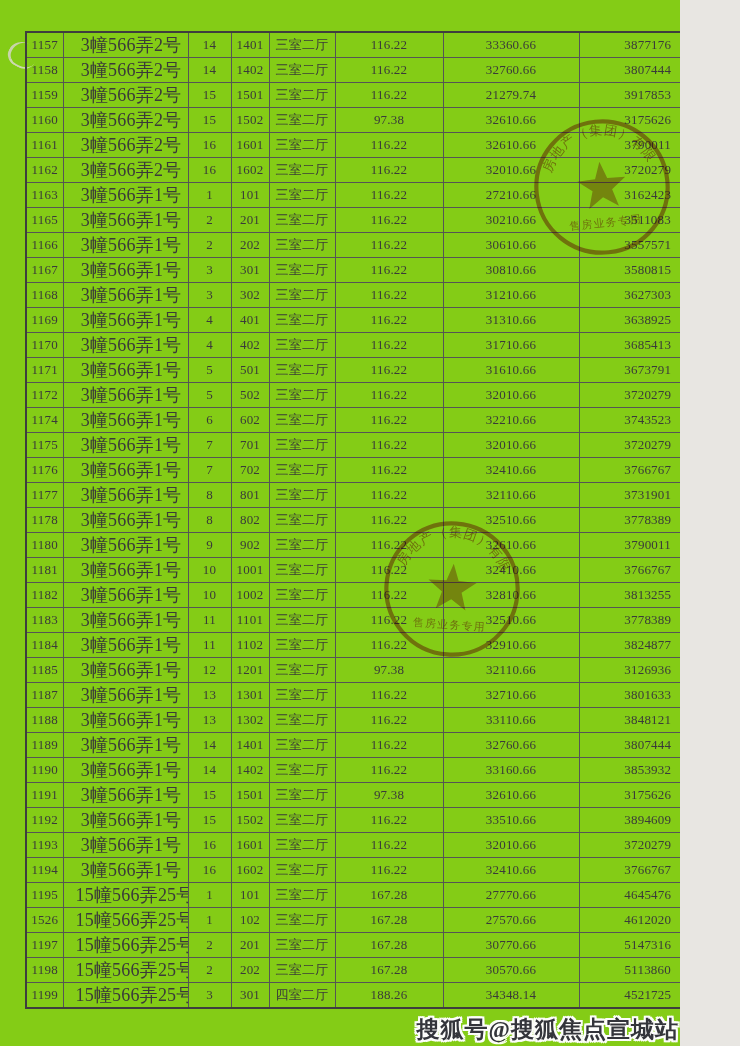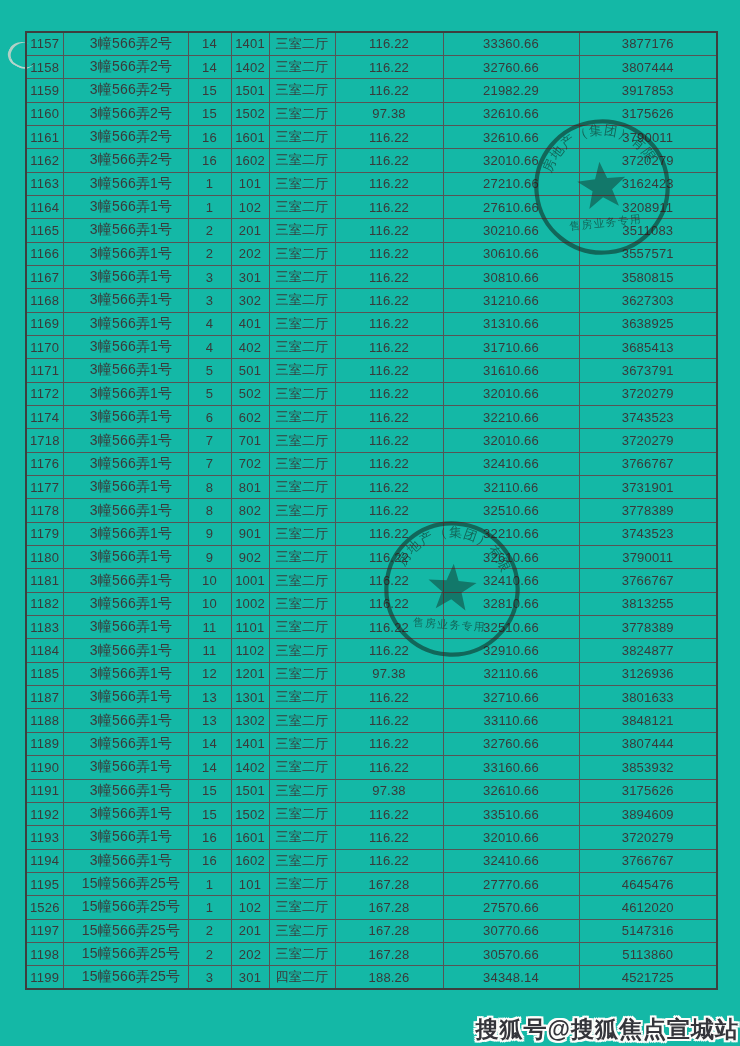--- a/index.html
+++ b/index.html
@@ -1,37 +1,37 @@
 <!DOCTYPE html>
 <html><head>
 <meta charset="utf-8">
 <style>
   html,body{margin:0;padding:0;background:#e8e6e2;}
   #page{
-    position:relative;width:740px;height:1046px;overflow:hidden;
-    background:#14b8a6;
-    font-family:Liberation Sans, sans-serif;
+    position:relative;width:680px;height:1046px;overflow:hidden;
+    background:#84cc16;
+    font-family:Liberation Serif, serif;
   }
   
   table#price-table{
     position:absolute;left:25px;top:31px;width:691px;
     border-collapse:collapse;table-layout:fixed;
     border:2px solid #3e3e3e;
     background:transparent;
   }
   #price-table tr{height:23.35px;}
   #price-table td{
     border:1px solid #555;
     padding:0 1px;
     text-align:center;vertical-align:middle;
     font-size:13px;color:#3a3a3a;
     white-space:nowrap;overflow:hidden;
     letter-spacing:0.2px;
   }
-  #price-table td.col-building{font-size:14px;padding-left:12px;}
+  #price-table td.col-building{font-size:18px;padding-left:12px;}
   
   .stamp{
     position:absolute;width:150px;height:150px;
     opacity:0.62;mix-blend-mode:multiply;pointer-events:none;
   }
   #stamp-1{left:527px;top:112px;transform:rotate(-6deg);}
   #stamp-2{left:377px;top:514px;transform:rotate(4deg);}
   
   #watermark{
     position:absolute;right:1px;bottom:1px;z-index:5;
@@ -87,21 +87,21 @@
           <td class="col-unit_price">32760.66</td>
           <td class="col-total_price">3807444</td>
         </tr>
         <tr>
           <td class="col-no">1159</td>
           <td class="col-building">3幢566弄2号</td>
           <td class="col-floor">15</td>
           <td class="col-room">1501</td>
           <td class="col-type">三室二厅</td>
           <td class="col-area">116.22</td>
-          <td class="col-unit_price">21982.29</td>
+          <td class="col-unit_price">21279.74</td>
           <td class="col-total_price">3917853</td>
         </tr>
         <tr>
           <td class="col-no">1160</td>
           <td class="col-building">3幢566弄2号</td>
           <td class="col-floor">15</td>
           <td class="col-room">1502</td>
           <td class="col-type">三室二厅</td>
           <td class="col-area">97.38</td>
           <td class="col-unit_price">32610.66</td>
@@ -131,30 +131,20 @@
           <td class="col-no">1163</td>
           <td class="col-building">3幢566弄1号</td>
           <td class="col-floor">1</td>
           <td class="col-room">101</td>
           <td class="col-type">三室二厅</td>
           <td class="col-area">116.22</td>
           <td class="col-unit_price">27210.66</td>
           <td class="col-total_price">3162423</td>
         </tr>
         <tr>
-          <td class="col-no">1164</td>
-          <td class="col-building">3幢566弄1号</td>
-          <td class="col-floor">1</td>
-          <td class="col-room">102</td>
-          <td class="col-type">三室二厅</td>
-          <td class="col-area">116.22</td>
-          <td class="col-unit_price">27610.66</td>
-          <td class="col-total_price">3208911</td>
-        </tr>
-        <tr>
           <td class="col-no">1165</td>
           <td class="col-building">3幢566弄1号</td>
           <td class="col-floor">2</td>
           <td class="col-room">201</td>
           <td class="col-type">三室二厅</td>
           <td class="col-area">116.22</td>
           <td class="col-unit_price">30210.66</td>
           <td class="col-total_price">3511083</td>
         </tr>
         <tr>
@@ -231,21 +221,21 @@
           <td class="col-no">1174</td>
           <td class="col-building">3幢566弄1号</td>
           <td class="col-floor">6</td>
           <td class="col-room">602</td>
           <td class="col-type">三室二厅</td>
           <td class="col-area">116.22</td>
           <td class="col-unit_price">32210.66</td>
           <td class="col-total_price">3743523</td>
         </tr>
         <tr>
-          <td class="col-no">1718</td>
+          <td class="col-no">1175</td>
           <td class="col-building">3幢566弄1号</td>
           <td class="col-floor">7</td>
           <td class="col-room">701</td>
           <td class="col-type">三室二厅</td>
           <td class="col-area">116.22</td>
           <td class="col-unit_price">32010.66</td>
           <td class="col-total_price">3720279</td>
         </tr>
         <tr>
           <td class="col-no">1176</td>
@@ -269,30 +259,20 @@
         </tr>
         <tr>
           <td class="col-no">1178</td>
           <td class="col-building">3幢566弄1号</td>
           <td class="col-floor">8</td>
           <td class="col-room">802</td>
           <td class="col-type">三室二厅</td>
           <td class="col-area">116.22</td>
           <td class="col-unit_price">32510.66</td>
           <td class="col-total_price">3778389</td>
-        </tr>
-        <tr>
-          <td class="col-no">1179</td>
-          <td class="col-building">3幢566弄1号</td>
-          <td class="col-floor">9</td>
-          <td class="col-room">901</td>
-          <td class="col-type">三室二厅</td>
-          <td class="col-area">116.22</td>
-          <td class="col-unit_price">32210.66</td>
-          <td class="col-total_price">3743523</td>
         </tr>
         <tr>
           <td class="col-no">1180</td>
           <td class="col-building">3幢566弄1号</td>
           <td class="col-floor">9</td>
           <td class="col-room">902</td>
           <td class="col-type">三室二厅</td>
           <td class="col-area">116.22</td>
           <td class="col-unit_price">32610.66</td>
           <td class="col-total_price">3790011</td>

